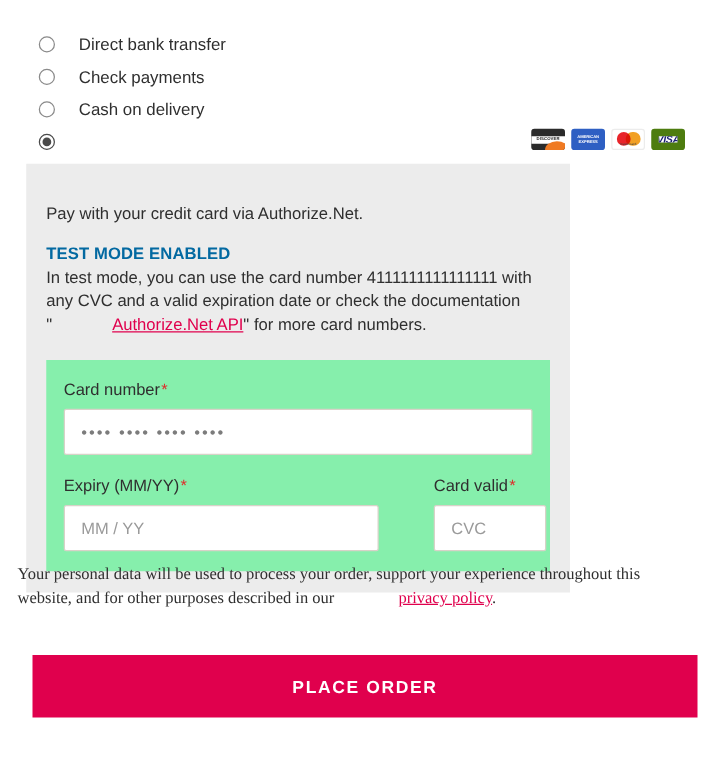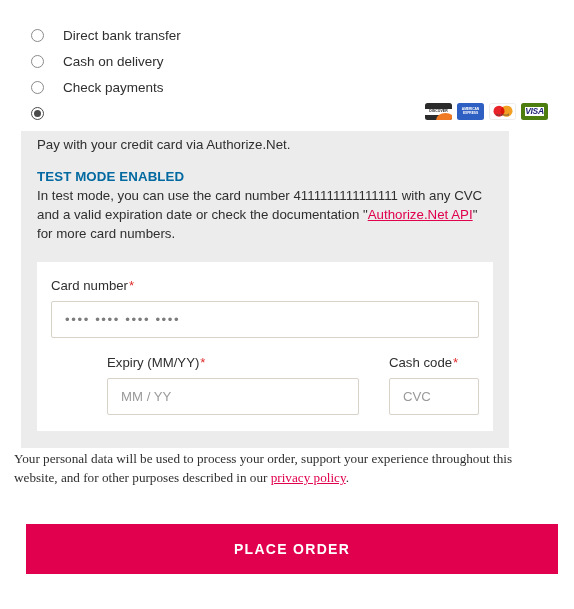--- a/index.html
+++ b/index.html
@@ -177,21 +177,21 @@
     right: 0;
     bottom: 1px;
     text-align: center;
     font-size: 2.6px;
     color: #444;
     line-height: 1;
   }
   
   .brand-visa {
     background: #ffffff;
-    border: 4px solid #4d7c0f;
+    border: 6px solid #4d7c0f;
     box-sizing: border-box;
     display: flex;
     align-items: center;
     justify-content: center;
     text-align: right;
   }
   .brand-visa .visa-word {
     font-family: "Liberation Sans", sans-serif;
     font-weight: bold;
     font-style: italic;
@@ -199,24 +199,24 @@
     color: #1a1f71;
     letter-spacing: -0.3px;
     line-height: 1;
   }
 
   
   .payment-box {
     position: absolute;
     left: 21px;
     top: 131px;
-    width: 488px;
+    width: 435px;
     background: #ececec;
     box-sizing: border-box;
-    padding: 4px 16px 17px 16px;
+    padding: 30px 16px 17px 16px;
   }
   .pay-intro {
     font-size: 13.3px;
     color: #2f2f2f;
     margin: 0 0 15px 0;
     line-height: 1.45;
   }
   .test-title {
     font-size: 13.3px;
     font-weight: bold;
@@ -226,26 +226,27 @@
   }
   .test-body {
     font-size: 13.3px;
     color: #2f2f2f;
     line-height: 1.42;
     margin: 0;
   }
   .inline-link {
     color: #e0004d;
     text-decoration: underline;
+    margin-left: 48px;
   }
 
   
   .card-form {
     margin-top: 18px;
-    background: #ffffff;
+    background: #86efac;
     padding: 16px 14px 16px 14px;
   }
   .field-label {
     font-size: 13.2px;
     color: #2f2f2f;
     margin-bottom: 8px;
     display: block;
   }
   .req {
     color: #e02b2b;
@@ -267,22 +268,21 @@
   .text-input::placeholder {
     color: #9a9a9a;
   }
   .card-number-input::placeholder {
     color: #7c7c7c;
     letter-spacing: 1.6px;
   }
   .row-2 {
     display: flex;
     margin-top: 17px;
-    gap: 30px;
-    justify-content: flex-end;
+    gap: 44px;
   }
   .col-expiry {
     width: 252px;
     flex: 0 0 auto;
   }
   .col-cvc {
     width: 90px;
     flex: 0 0 auto;
   }
 
@@ -326,26 +326,26 @@
 
   <div class="methods">
 
     <div class="method-row">
       <span class="radio"></span>
       <span class="method-label">Direct bank transfer</span>
     </div>
 
     <div class="method-row">
       <span class="radio"></span>
-      <span class="method-label">Cash on delivery</span>
+      <span class="method-label">Check payments</span>
     </div>
 
     <div class="method-row">
       <span class="radio"></span>
-      <span class="method-label">Check payments</span>
+      <span class="method-label">Cash on delivery</span>
     </div>
 
     <div class="method-row selected">
       <span class="radio"></span>
     </div>
 
   </div>
 
   <div class="card-logos">
 
@@ -398,21 +398,21 @@
 
         <div class="col-expiry">
           <label class="field-label">
             <span>Expiry (MM/YY)</span><span class="req">*</span>
           </label>
           <input class="text-input" type="text" placeholder="MM / YY" style="">
         </div>
 
         <div class="col-cvc">
           <label class="field-label">
-            <span>Cash code</span><span class="req">*</span>
+            <span>Card valid</span><span class="req">*</span>
           </label>
           <input class="text-input" type="text" placeholder="CVC" style="">
         </div>
 
       </div>
     </div>
   </div>
 
   <div class="privacy">
     <span>Your personal data will be used to process your order, support your experience throughout this website, and for other purposes described in our </span><a class="inline-link" href="#">privacy policy</a><span>.</span>

